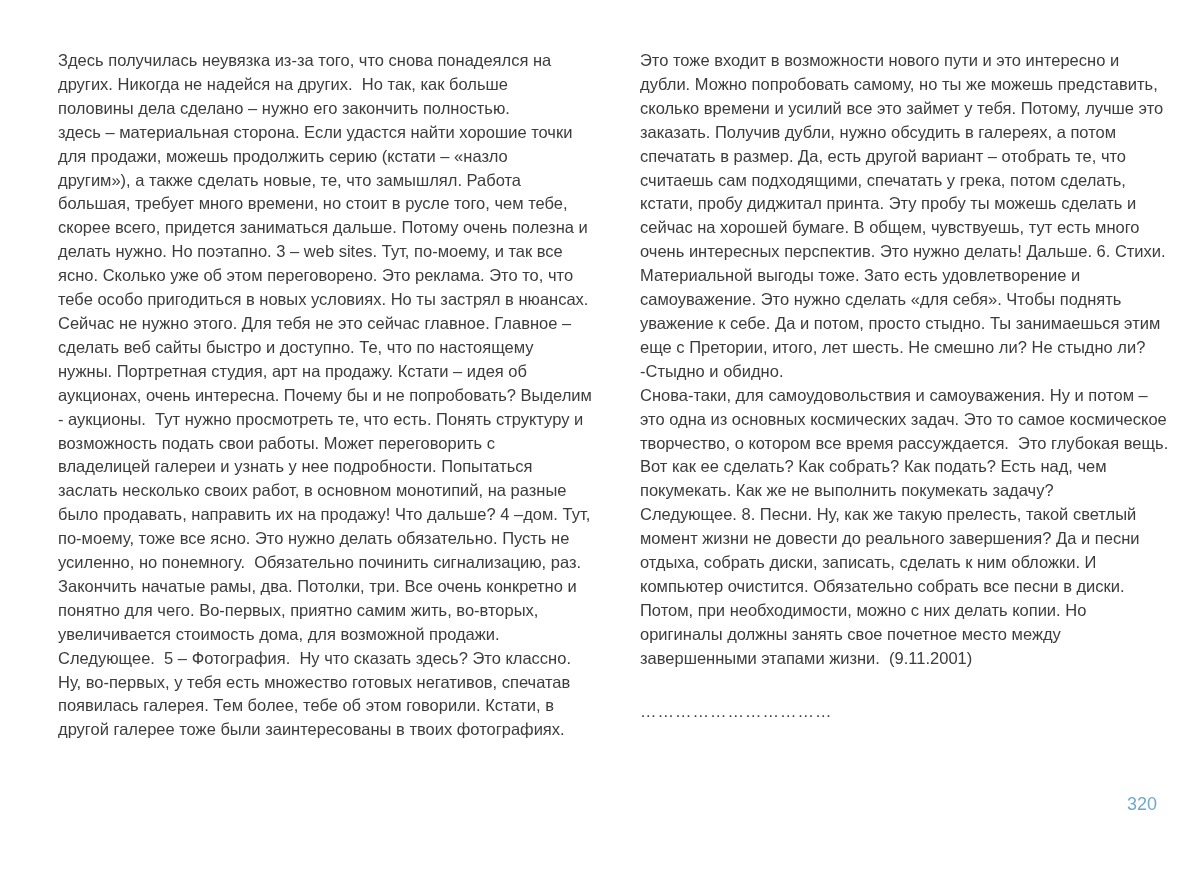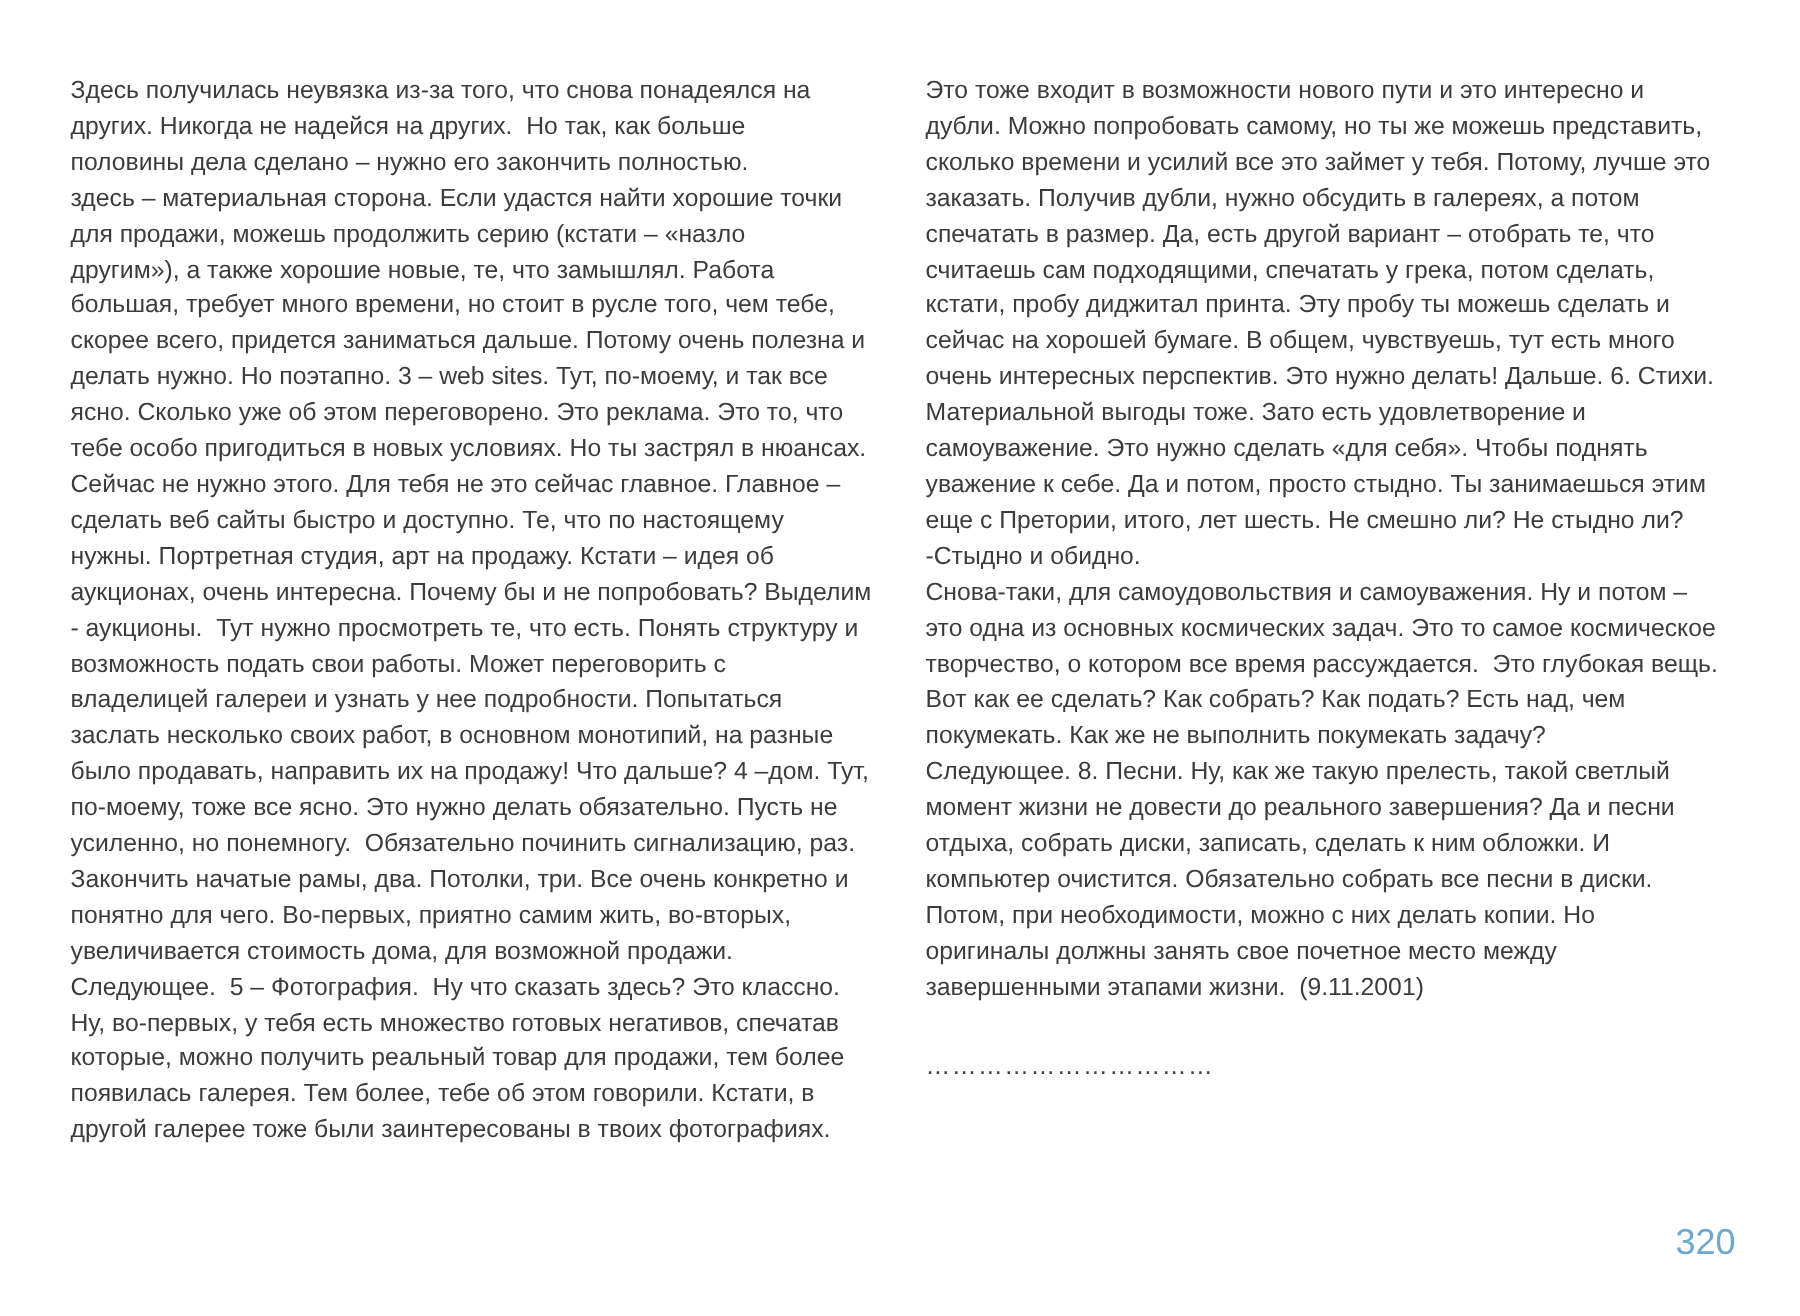--- a/index.html
+++ b/index.html
@@ -11,23 +11,23 @@
   .page {
     position: relative;
     width: 1200px;
     height: 877px;
     background: #ffffff;
     overflow: hidden;
   }
   .columns {
     position: absolute;
     top: 49px;
-    left: 47px;
+    left: 58px;
     display: flex;
-    gap: 24px;
+    gap: 36px;
   }
   .column {
     width: 546px;
     color: #3c3c3c;
     font-size: 16.5px;
     line-height: 23.9px;
   }
   .line {
     white-space: pre;
     min-height: 23.9px;
@@ -36,39 +36,39 @@
   }
   .spacer-line {
     min-height: 23.9px;
   }
   .dots-line {
     margin-top: 6px;
     letter-spacing: 1px;
   }
   .page-number {
     position: absolute;
-    top: 819px;
+    top: 794px;
     right: 43px;
-    font-size: 24px;
+    font-size: 18px;
     line-height: 20px;
     color: #6fa8ce;
   }
 </style>
 </head>
 <body>
 
 <div class="page">
   <div class="columns">
     <div class="column">
         <div class="line">Здесь получилась неувязка из-за того, что снова понадеялся на</div>
         <div class="line">других. Никогда не надейся на других.  Но так, как больше</div>
         <div class="line">половины дела сделано – нужно его закончить полностью.</div>
         <div class="line">здесь – материальная сторона. Если удастся найти хорошие точки</div>
         <div class="line">для продажи, можешь продолжить серию (кстати – «назло</div>
-        <div class="line">другим»), а также хорошие новые, те, что замышлял. Работа</div>
+        <div class="line">другим»), а также сделать новые, те, что замышлял. Работа</div>
         <div class="line">большая, требует много времени, но стоит в русле того, чем тебе,</div>
         <div class="line">скорее всего, придется заниматься дальше. Потому очень полезна и</div>
         <div class="line">делать нужно. Но поэтапно. 3 – web sites. Тут, по-моему, и так все</div>
         <div class="line">ясно. Сколько уже об этом переговорено. Это реклама. Это то, что</div>
         <div class="line">тебе особо пригодиться в новых условиях. Но ты застрял в нюансах.</div>
         <div class="line">Сейчас не нужно этого. Для тебя не это сейчас главное. Главное –</div>
         <div class="line">сделать веб сайты быстро и доступно. Те, что по настоящему</div>
         <div class="line">нужны. Портретная студия, арт на продажу. Кстати – идея об</div>
         <div class="line">аукционах, очень интересна. Почему бы и не попробовать? Выделим</div>
         <div class="line">- аукционы.  Тут нужно просмотреть те, что есть. Понять структуру и</div>
@@ -76,21 +76,20 @@
         <div class="line">владелицей галереи и узнать у нее подробности. Попытаться</div>
         <div class="line">заслать несколько своих работ, в основном монотипий, на разные</div>
         <div class="line">было продавать, направить их на продажу! Что дальше? 4 –дом. Тут,</div>
         <div class="line">по-моему, тоже все ясно. Это нужно делать обязательно. Пусть не</div>
         <div class="line">усиленно, но понемногу.  Обязательно починить сигнализацию, раз.</div>
         <div class="line">Закончить начатые рамы, два. Потолки, три. Все очень конкретно и</div>
         <div class="line">понятно для чего. Во-первых, приятно самим жить, во-вторых,</div>
         <div class="line">увеличивается стоимость дома, для возможной продажи.</div>
         <div class="line">Следующее.  5 – Фотография.  Ну что сказать здесь? Это классно.</div>
         <div class="line">Ну, во-первых, у тебя есть множество готовых негативов, спечатав</div>
-        <div class="line">которые, можно получить реальный товар для продажи, тем более</div>
         <div class="line">появилась галерея. Тем более, тебе об этом говорили. Кстати, в</div>
         <div class="line">другой галерее тоже были заинтересованы в твоих фотографиях.</div>
       </div>
     <div class="column">
       <div>
           <div class="line">Это тоже входит в возможности нового пути и это интересно и</div>
           <div class="line">дубли. Можно попробовать самому, но ты же можешь представить,</div>
           <div class="line">сколько времени и усилий все это займет у тебя. Потому, лучше это</div>
           <div class="line">заказать. Получив дубли, нужно обсудить в галереях, а потом</div>
           <div class="line">спечатать в размер. Да, есть другой вариант – отобрать те, что</div>

